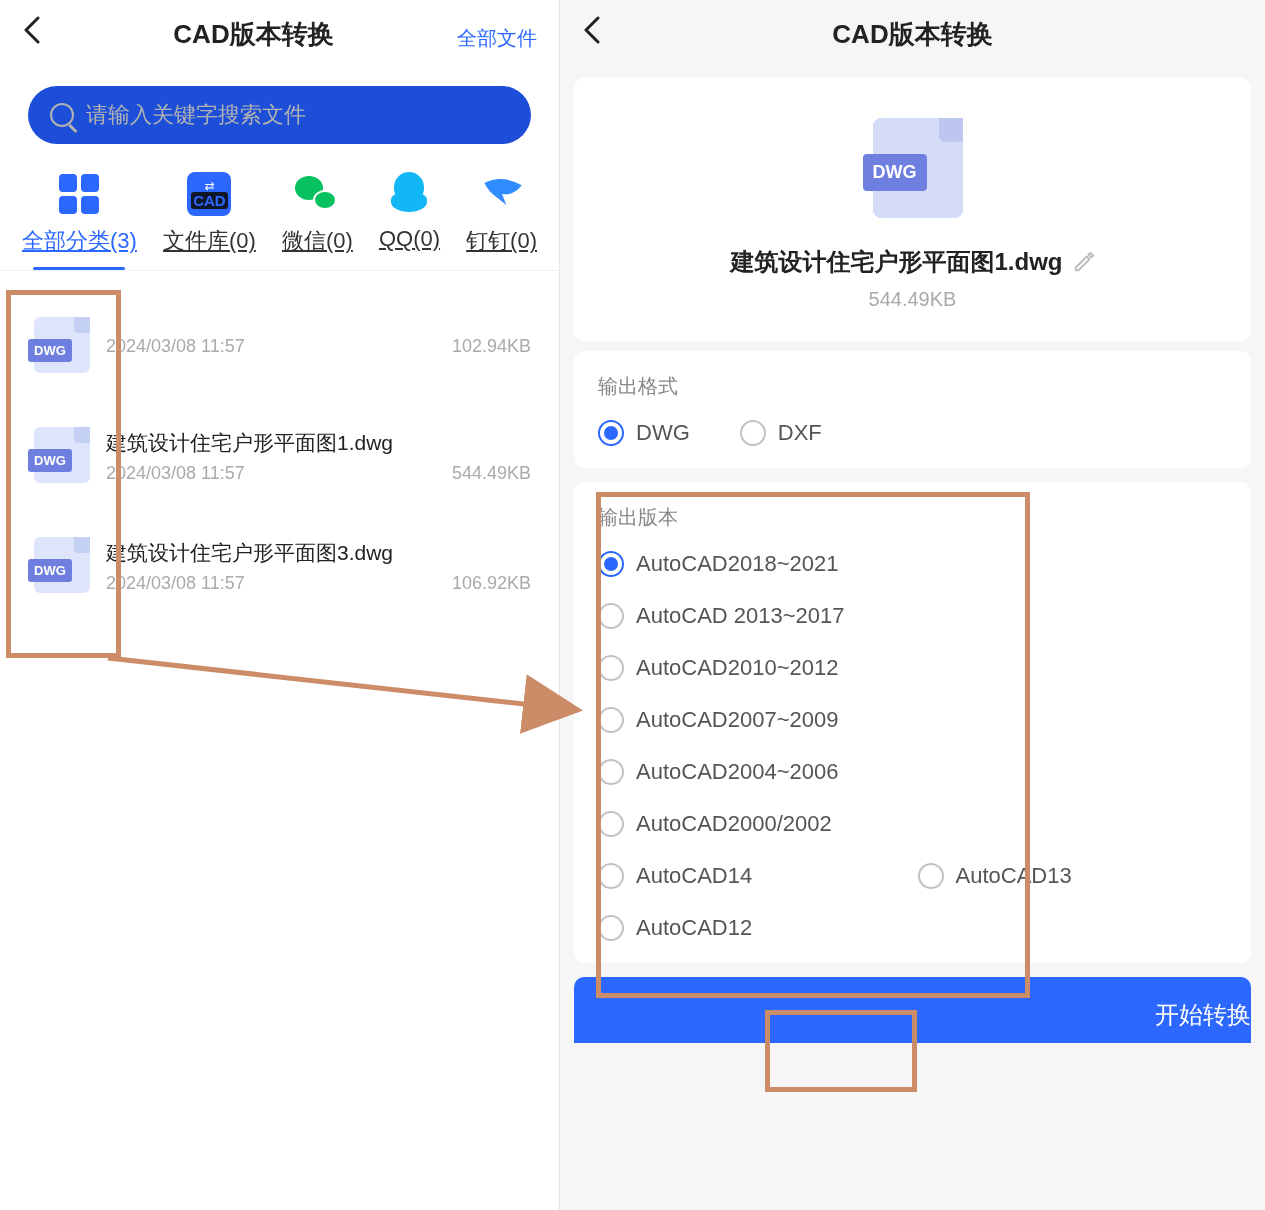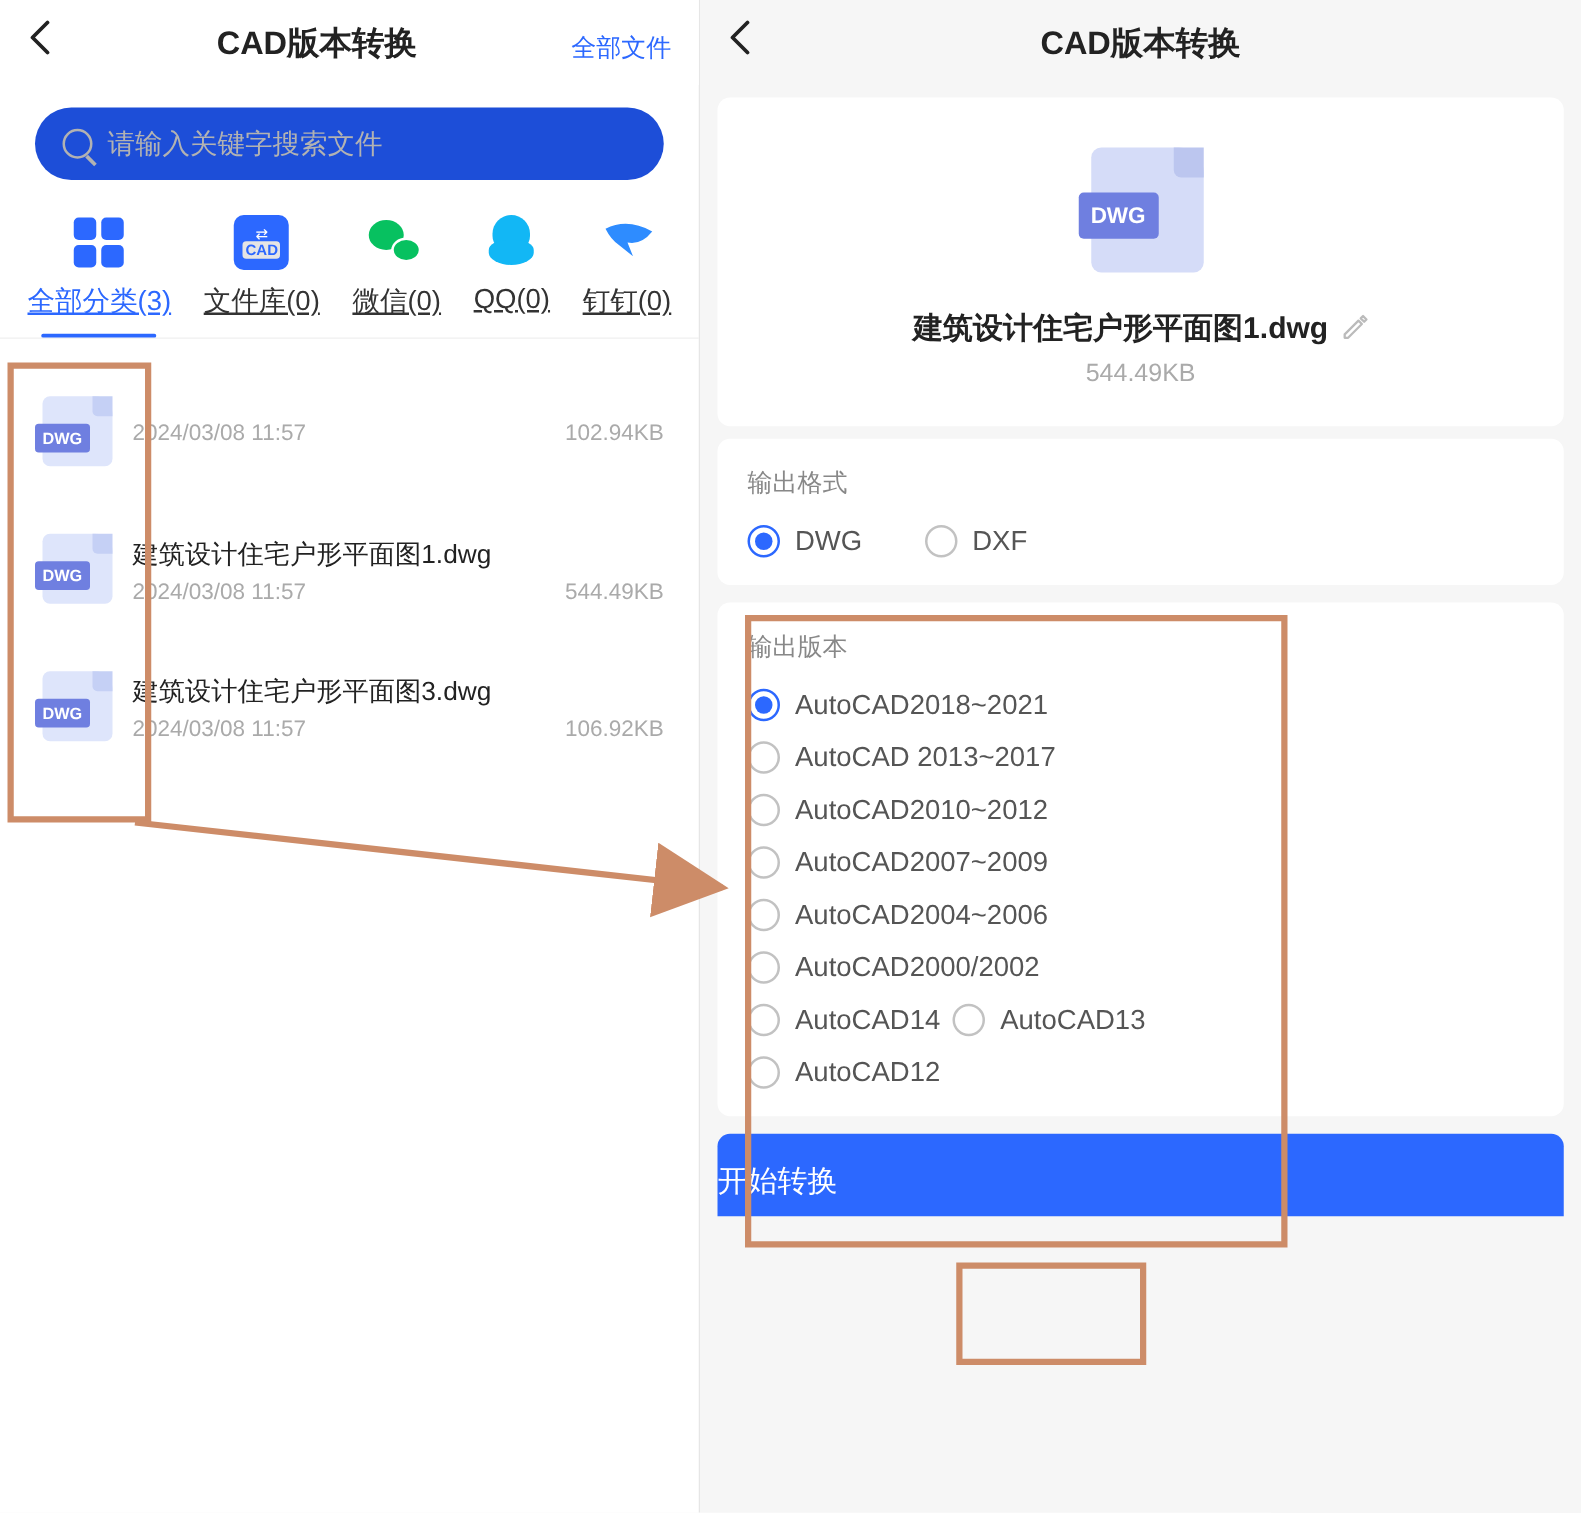--- a/index.html
+++ b/index.html
@@ -140,23 +140,23 @@
       align-items: center;
       justify-content: center;
       color: #fff;
       position: relative;
     }
     .icon-cad-arrows {
       font-size: 12px;
       line-height: 1;
     }
     .icon-cad-text {
-      font-size: 12px;
+      font-size: 15px;
       font-weight: 700;
-      background: #e5e5e5;
+      background: #0f172a;
       color: #2c68ff;
       border-radius: 3px;
       padding: 0 2px;
     }
     .icon-wechat {
       display: flex;
       position: relative;
       width: 44px;
       height: 40px;
     }
@@ -361,22 +361,22 @@
       font-size: 20px;
       color: #888;
       margin-bottom: 20px;
     }
     .radio-row {
       display: flex;
       gap: 50px;
     }
     .radio-grid {
       display: grid;
-      grid-template-columns: 1fr 1fr 1fr 1fr;
-      gap: 16px 10px;
+      grid-template-columns: 1fr 1fr;
+      gap: 26px 10px;
     }
     .radio-grid .full { grid-column: 1 / -1; }
     .radio-item {
       display: flex;
       align-items: center;
       gap: 12px;
       font-size: 22px;
       color: #555;
       cursor: pointer;
     }
@@ -397,21 +397,21 @@
       content: '';
       width: 14px;
       height: 14px;
       background: #2c68ff;
       border-radius: 50%;
     }
     .convert-btn {
       margin: 14px 14px 0;
       background: #2c68ff;
       color: #fff;
-      text-align: left;
+      text-align: right;
       padding: 22px 0 12px;
       border-radius: 10px 10px 0 0;
       font-size: 24px;
       cursor: pointer;
     }
     .arrow-svg {
       position: absolute;
       left: 100px;
       top: 640px;
       width: 495px;

